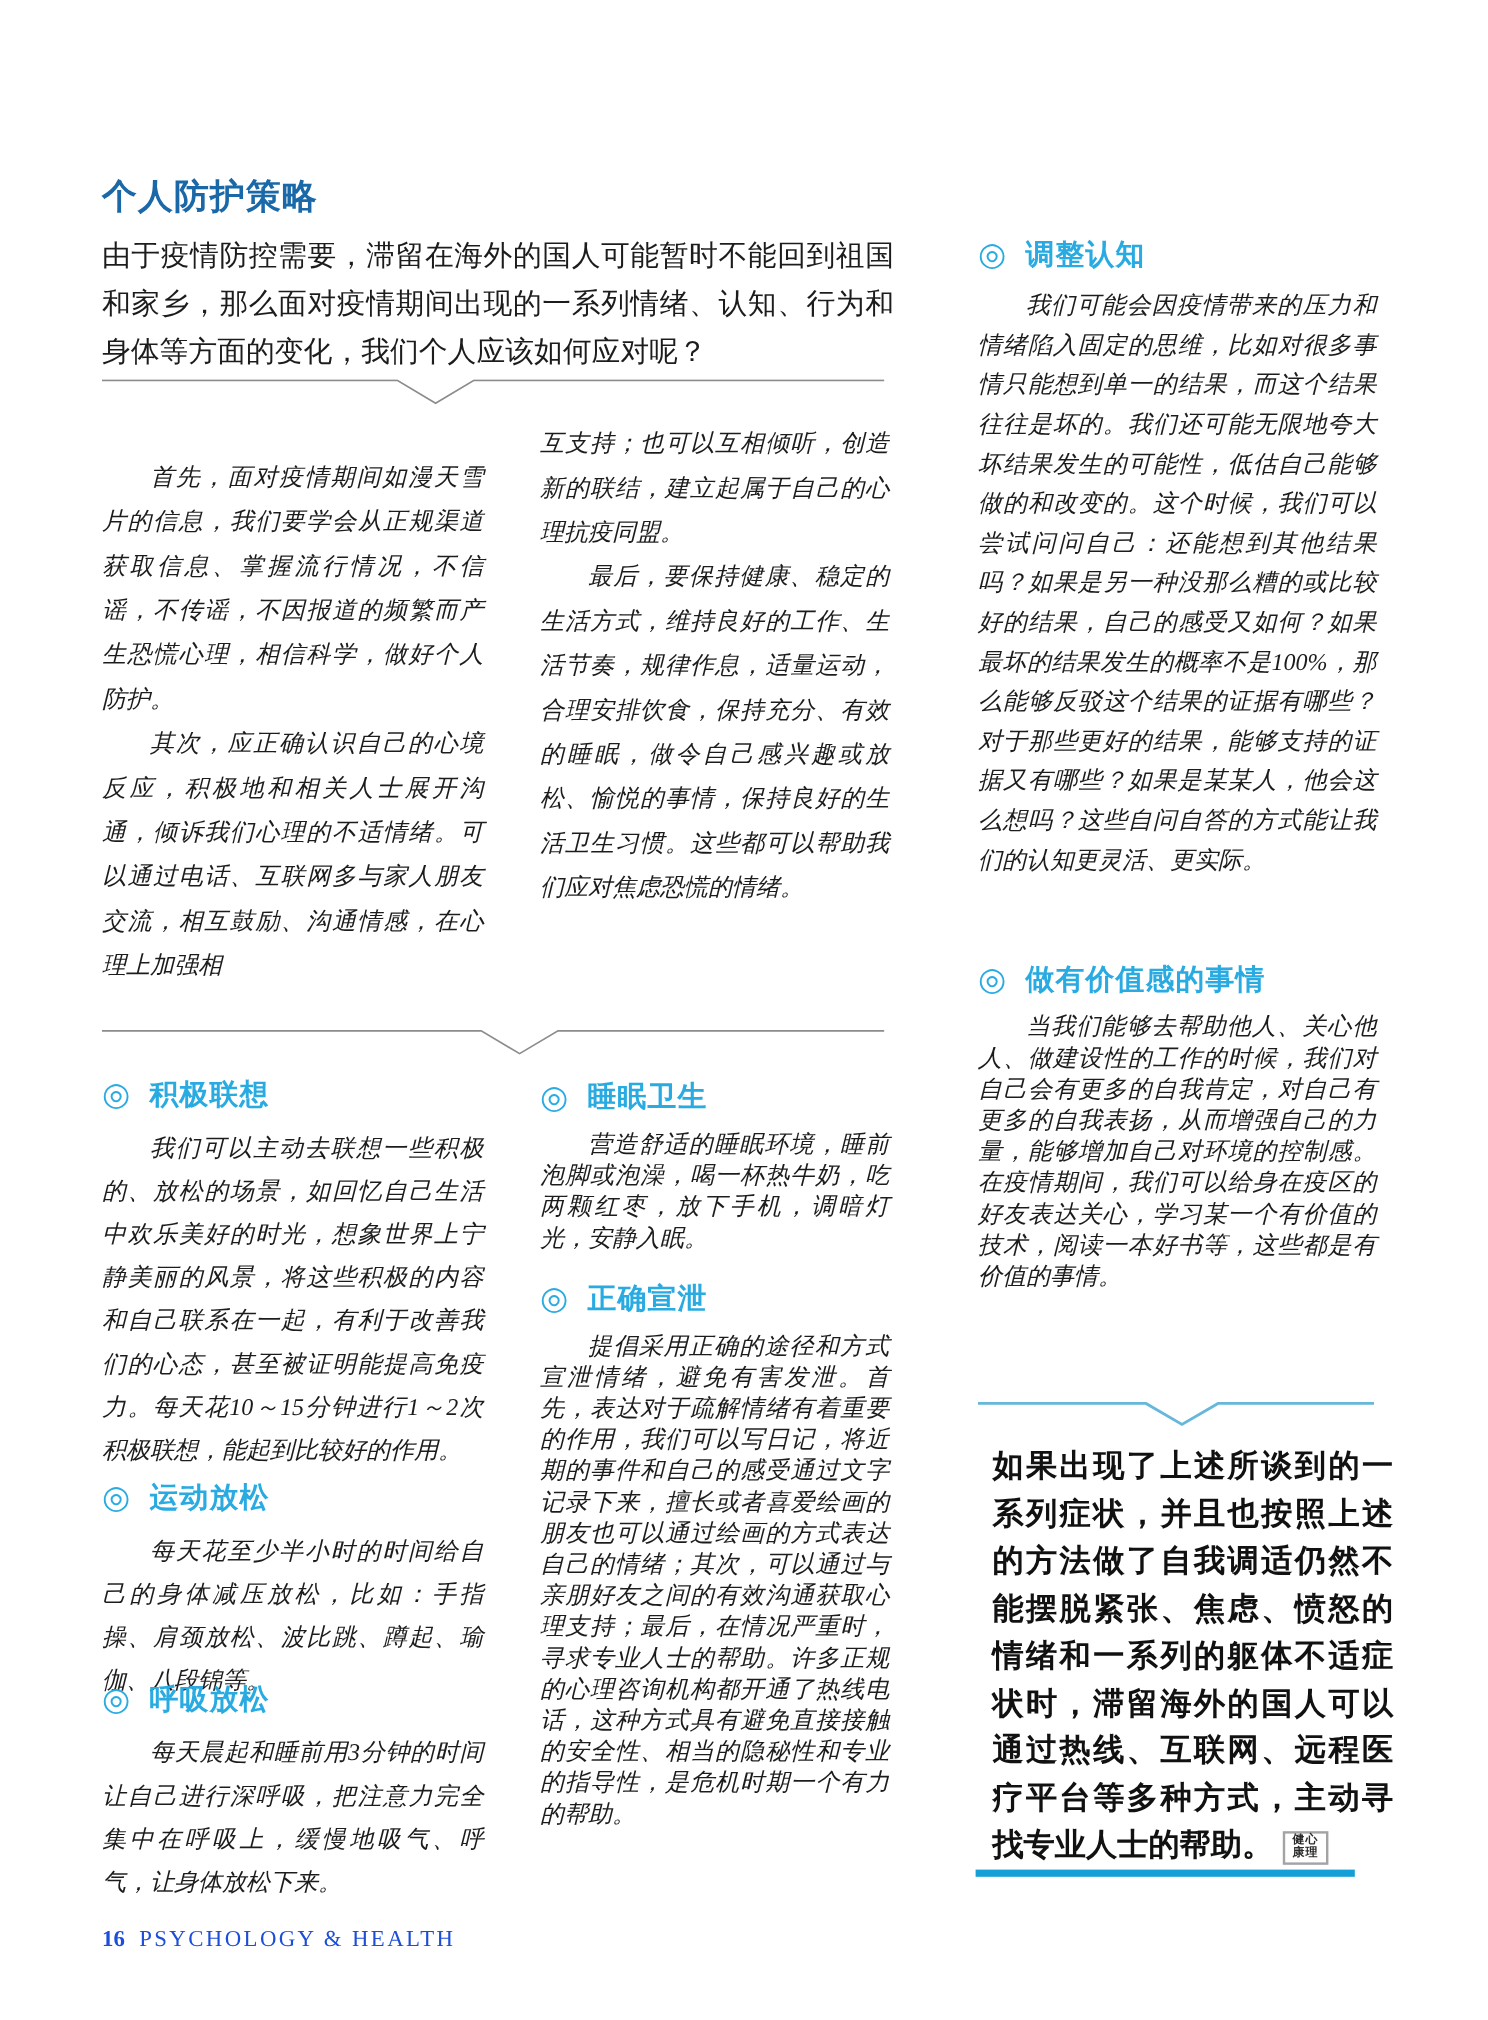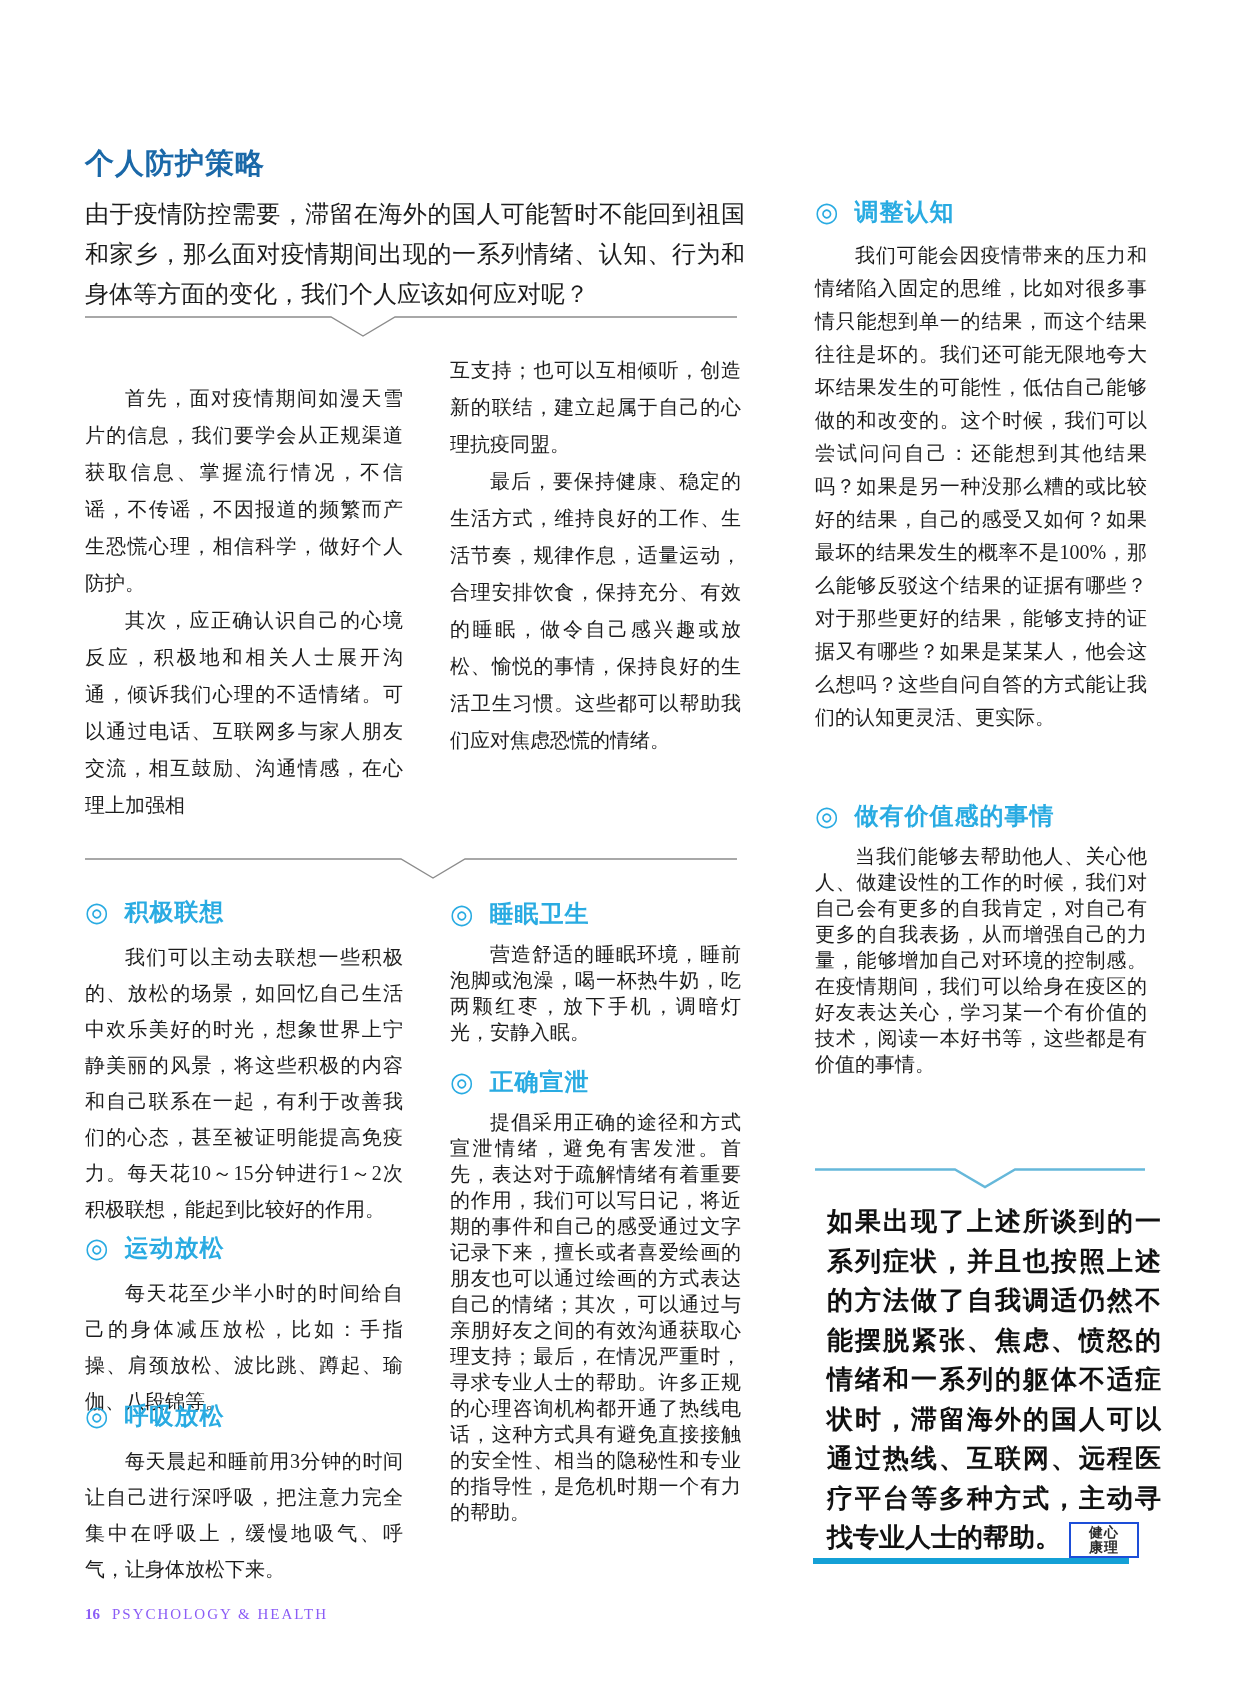--- a/index.html
+++ b/index.html
@@ -24,21 +24,21 @@
     font-size:24px;line-height:40px;text-align:justify;
   }
   .subtitle{
     left:85px;top:758px;width:660px;
     font-size:24px;line-height:46px;text-align:justify;
   }
 
   .flow-col{font-size:20px;line-height:37px;text-align:justify;}
   .flow-left{left:85px;top:352px;width:318px;margin-top:28px;}
   .flow-mid{left:450px;top:352px;width:291px;}
-  .flow-col p,.sec-body p{margin:0;}
+  .flow-col p,.sec-body p{margin:0;font-style:italic;}
   .ind{text-indent:2em;}
   .cont{text-indent:0;}
 
   .section{position:absolute;}
   .sec-head{
     display:flex;align-items:center;gap:15px;
     color:#29abe2;font-weight:bold;font-size:24px;
     font-family:"Liberation Sans","DejaVu Sans",sans-serif;
     letter-spacing:1px;white-space:nowrap;
   }
@@ -58,40 +58,40 @@
 
   .divider{display:block;}
 
   .conclusion{
     left:827px;top:1202px;width:334px;
     font-size:26px;line-height:39.5px;font-weight:bold;
     text-align:justify;color:#111;
   }
   .seal{
     display:inline-block;
-    border:2px solid #1d4ed8;
+    border:2px solid #a3a3a3;
     font-family:"Liberation Sans","DejaVu Sans",sans-serif;
-    font-size:14px;font-weight:bold;line-height:1.08;
+    font-size:10px;font-weight:bold;line-height:1.08;
     letter-spacing:1px;
-    padding:1px 18px;
+    padding:1px 6px;
     margin-left:8px;
     vertical-align:middle;
     color:#2b2b2b;
     text-indent:0;
   }
   .seal div{text-indent:0;}
 
   .cyan-bar{
     left:813px;top:1558px;width:316px;height:6px;
     background:#14a0d6;
   }
 
   .footer{
     left:85px;top:1606px;
-    font-size:15px;letter-spacing:2px;color:#8b5cf6;
+    font-size:19px;letter-spacing:2px;color:#1d4ed8;
     white-space:nowrap;
   }
   .footer .pg{font-weight:bold;margin-right:12px;letter-spacing:0;}
 </style>
 </head>
 <body>
 
 <div id="page">
 
   <div class="abs page-title serif">个人防护策略</div>

